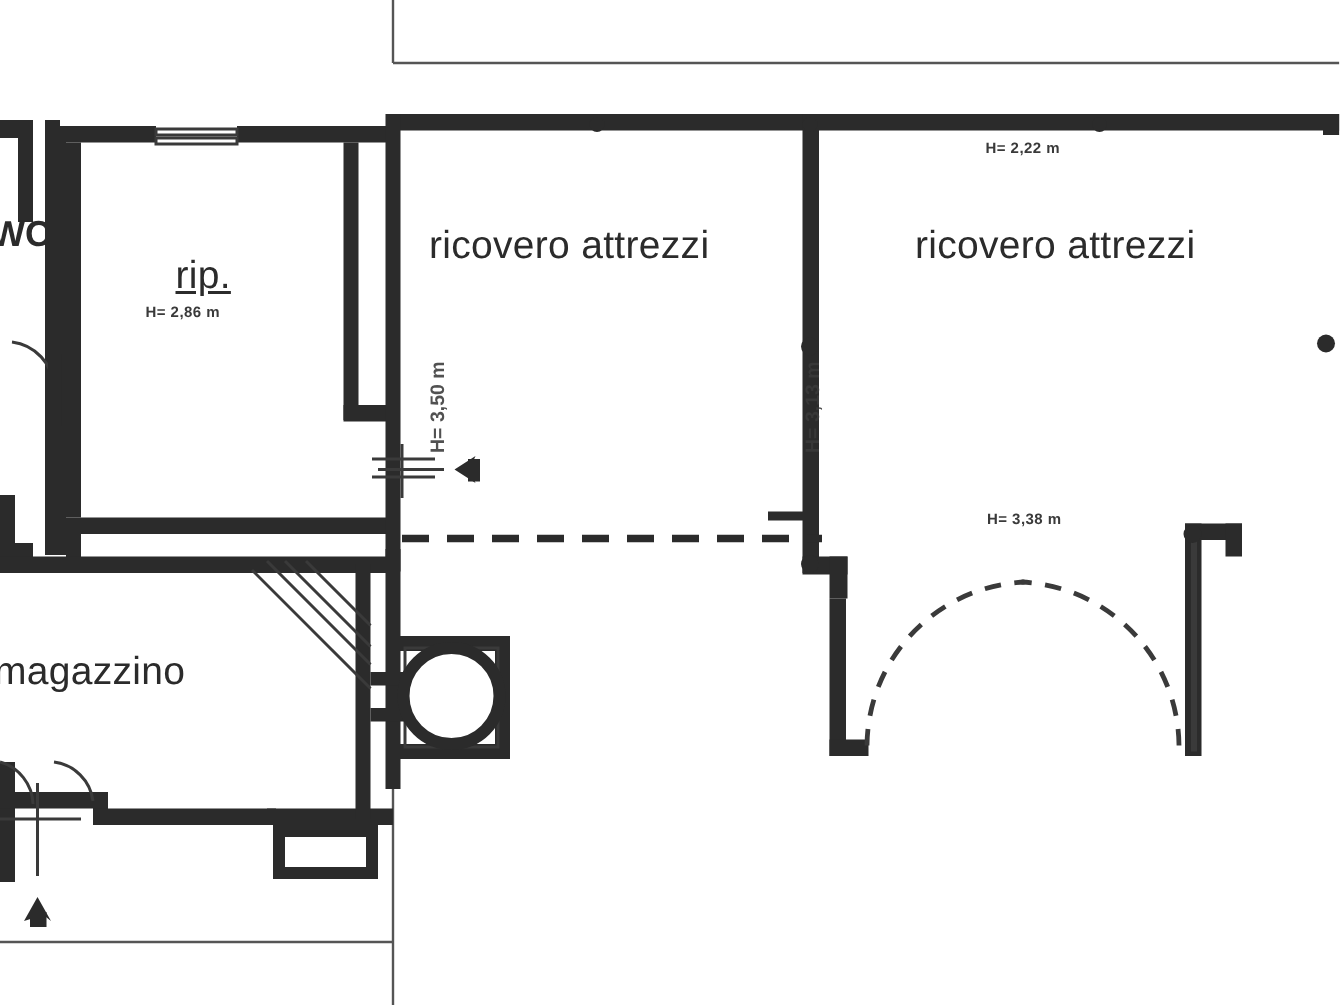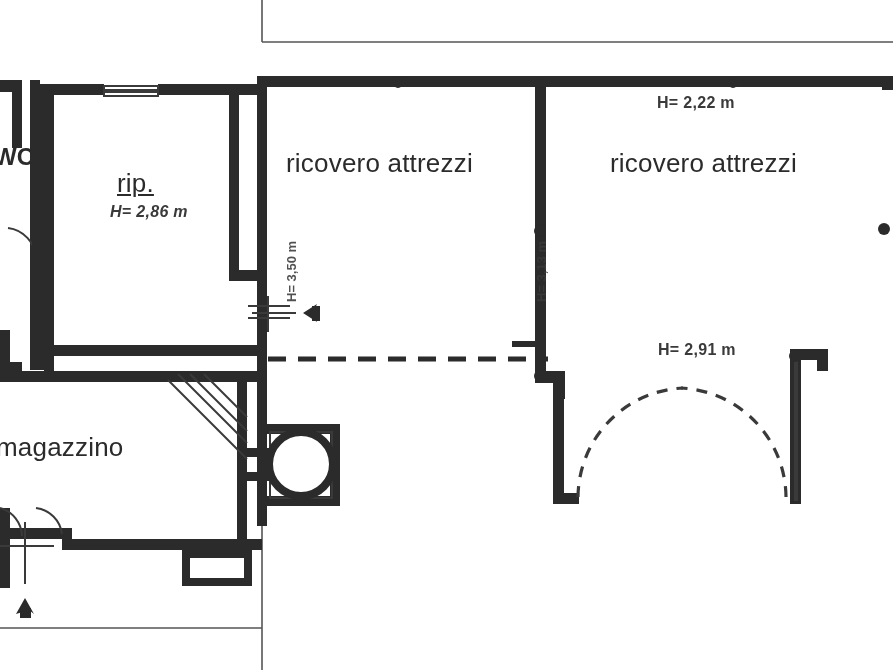--- a/index.html
+++ b/index.html
@@ -30,21 +30,21 @@
     font-family: "Liberation Sans", sans-serif;
     color: #2b2b2b;
     white-space: nowrap;
     font-weight: 400;
   }
   .lbl-big {
     font-size: 26px;
     letter-spacing: 0.2px;
   }
   .lbl-h {
-    font-size: 16px;
+    font-size: 10px;
     font-weight: bold;
     letter-spacing: 0.3px;
     color: #3a3a3a;
   }
   .lbl-h-vert {
     position: absolute;
     font-family: "Liberation Sans", sans-serif;
     font-size: 13px;
     font-weight: bold;
     color: #3a3a3a;
@@ -212,29 +212,29 @@
       <line class="thin" x1="248" y1="306" x2="290" y2="306"></line>
       <line class="thin" x1="248" y1="318" x2="290" y2="318"></line>
     </g>
 
   </svg>
 
   <div class="room-label lbl-wc" style="left:-6px; top:143px;">WC</div>
 
   <div class="room-label lbl-big" style="left:117px; top:168px;text-decoration:underline;">rip.</div>
 
-  <div class="room-label lbl-h" style="left:110px; top:203px;font-style:italic;">H= 2,86 m</div>
+  <div class="room-label lbl-h" style="left:97px; top:203px;">H= 2,86 m</div>
 
   <div class="room-label lbl-big" style="left:286px; top:148px;">ricovero attrezzi</div>
 
   <div class="room-label lbl-big" style="left:610px; top:148px;">ricovero attrezzi</div>
 
   <div class="room-label lbl-big" style="left:-4px; top:432px;">magazzino</div>
 
   <div class="room-label lbl-h" style="left:657px; top:94px;">H= 2,22 m</div>
 
-  <div class="room-label lbl-h" style="left:658px; top:341px;">H= 2,91 m</div>
+  <div class="room-label lbl-h" style="left:658px; top:341px;">H= 3,38 m</div>
 
   <div class="lbl-h-vert" style="left:284px; top:302px;">H= 3,50 m</div>
 
   <div class="lbl-h-vert" style="left:534px; top:302px;">H= 3,13 m</div>
 
 </div>
 
 </body></html>

